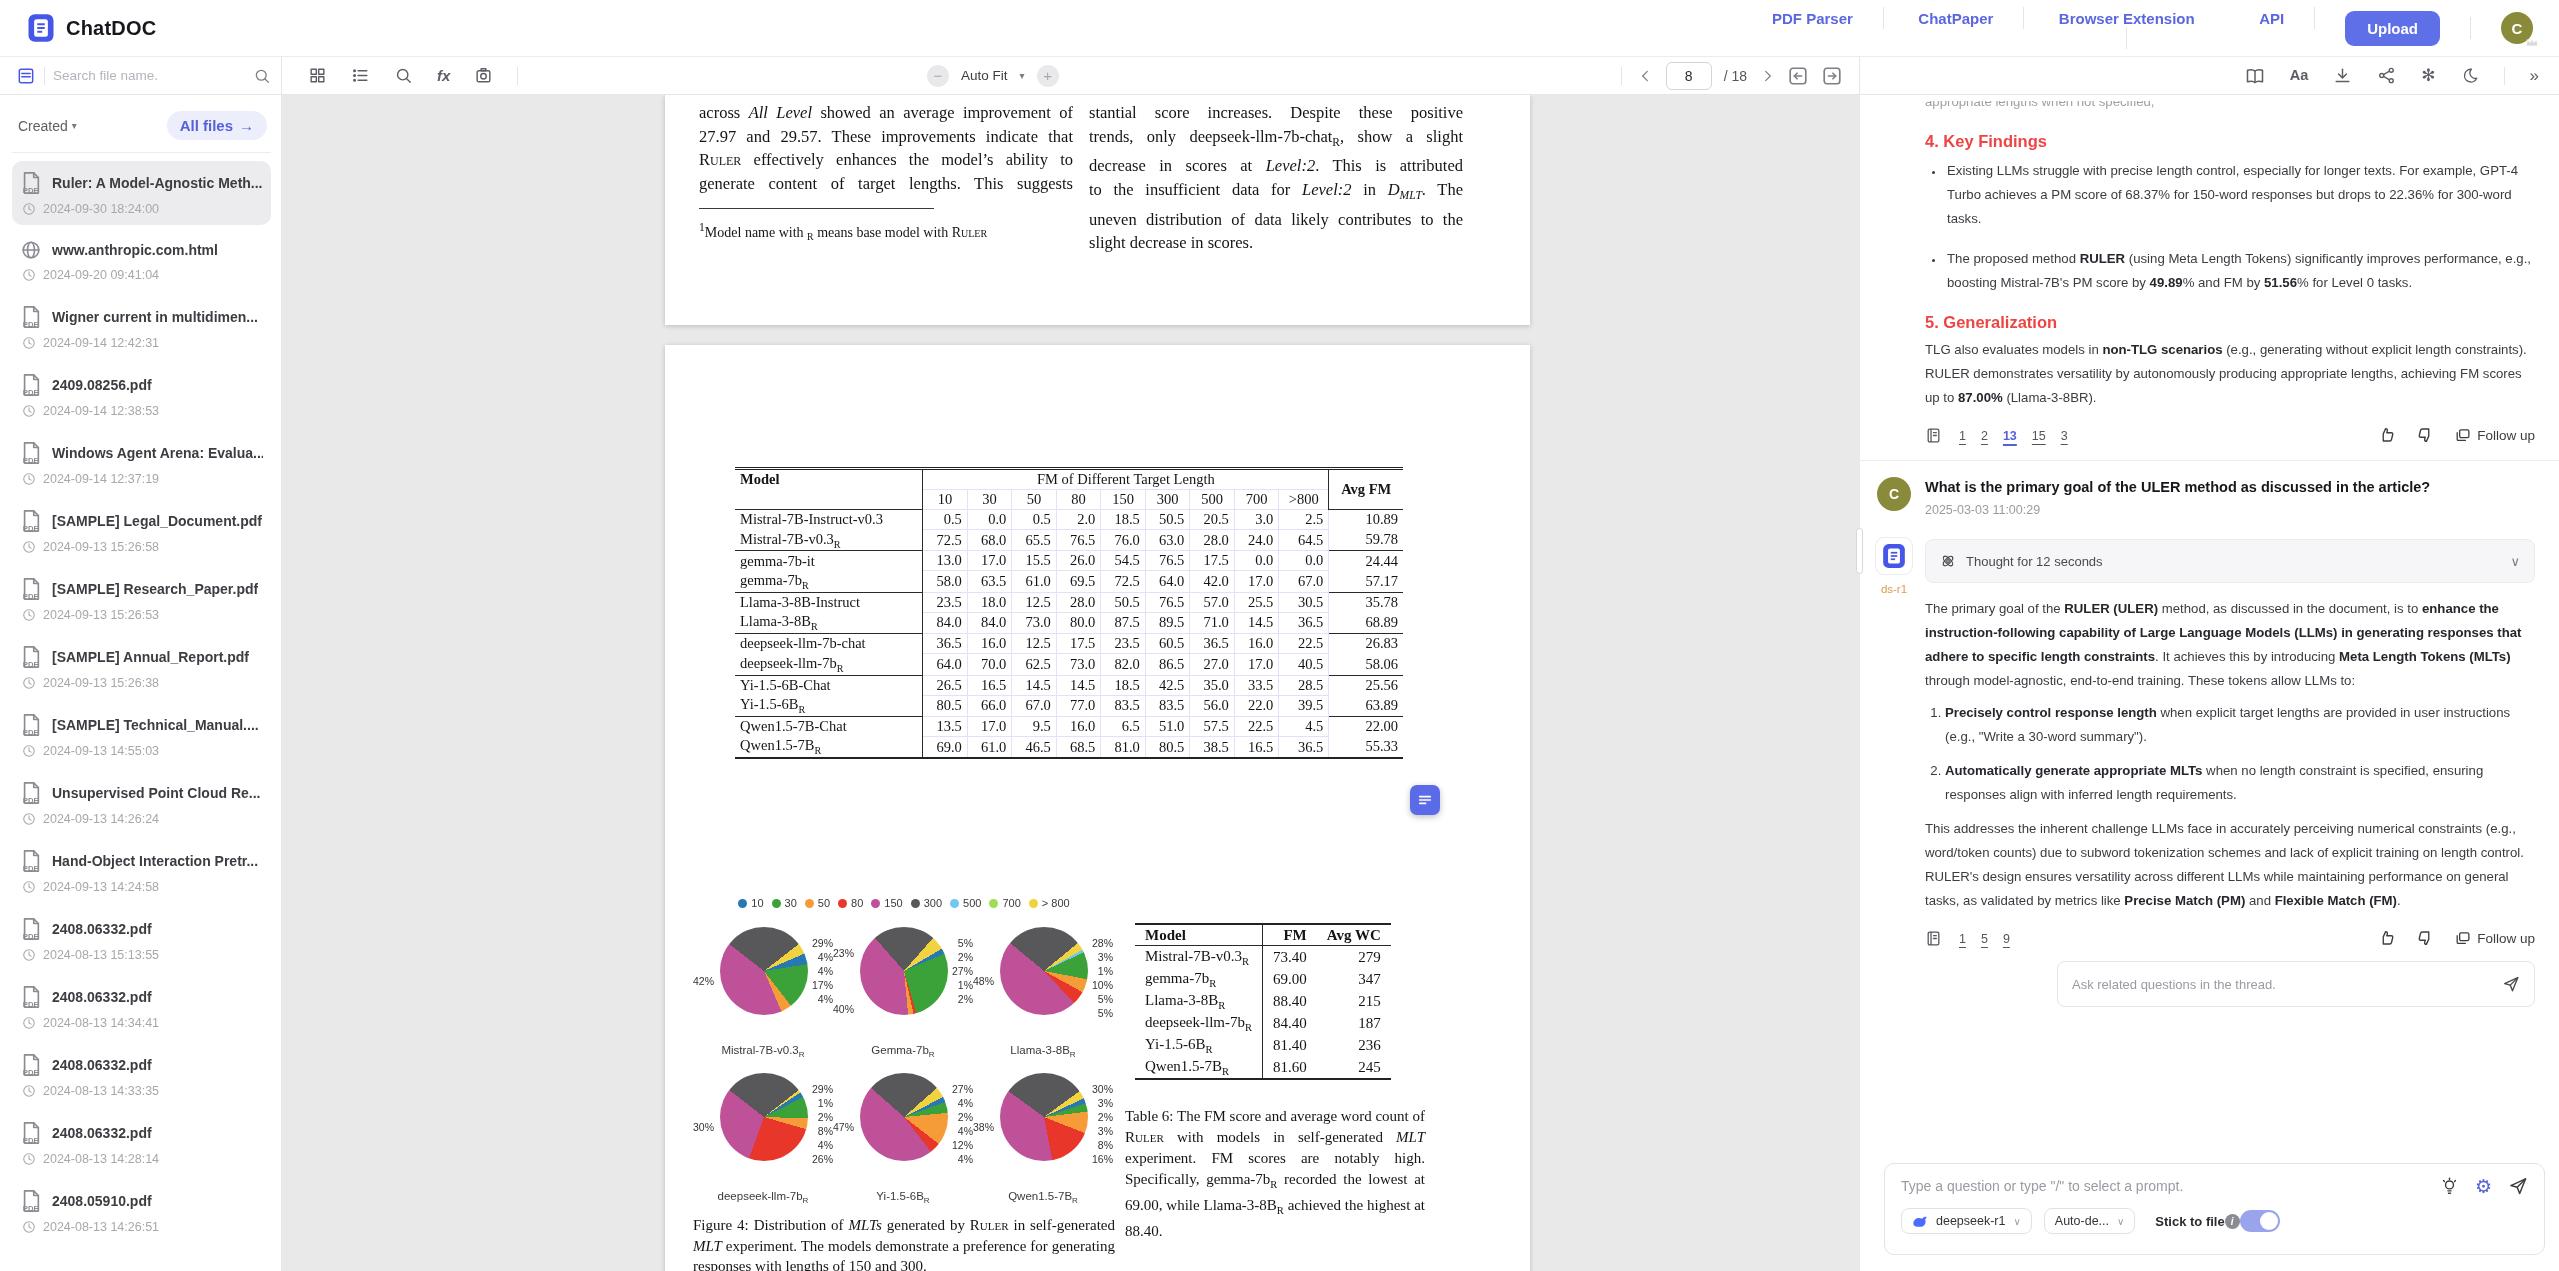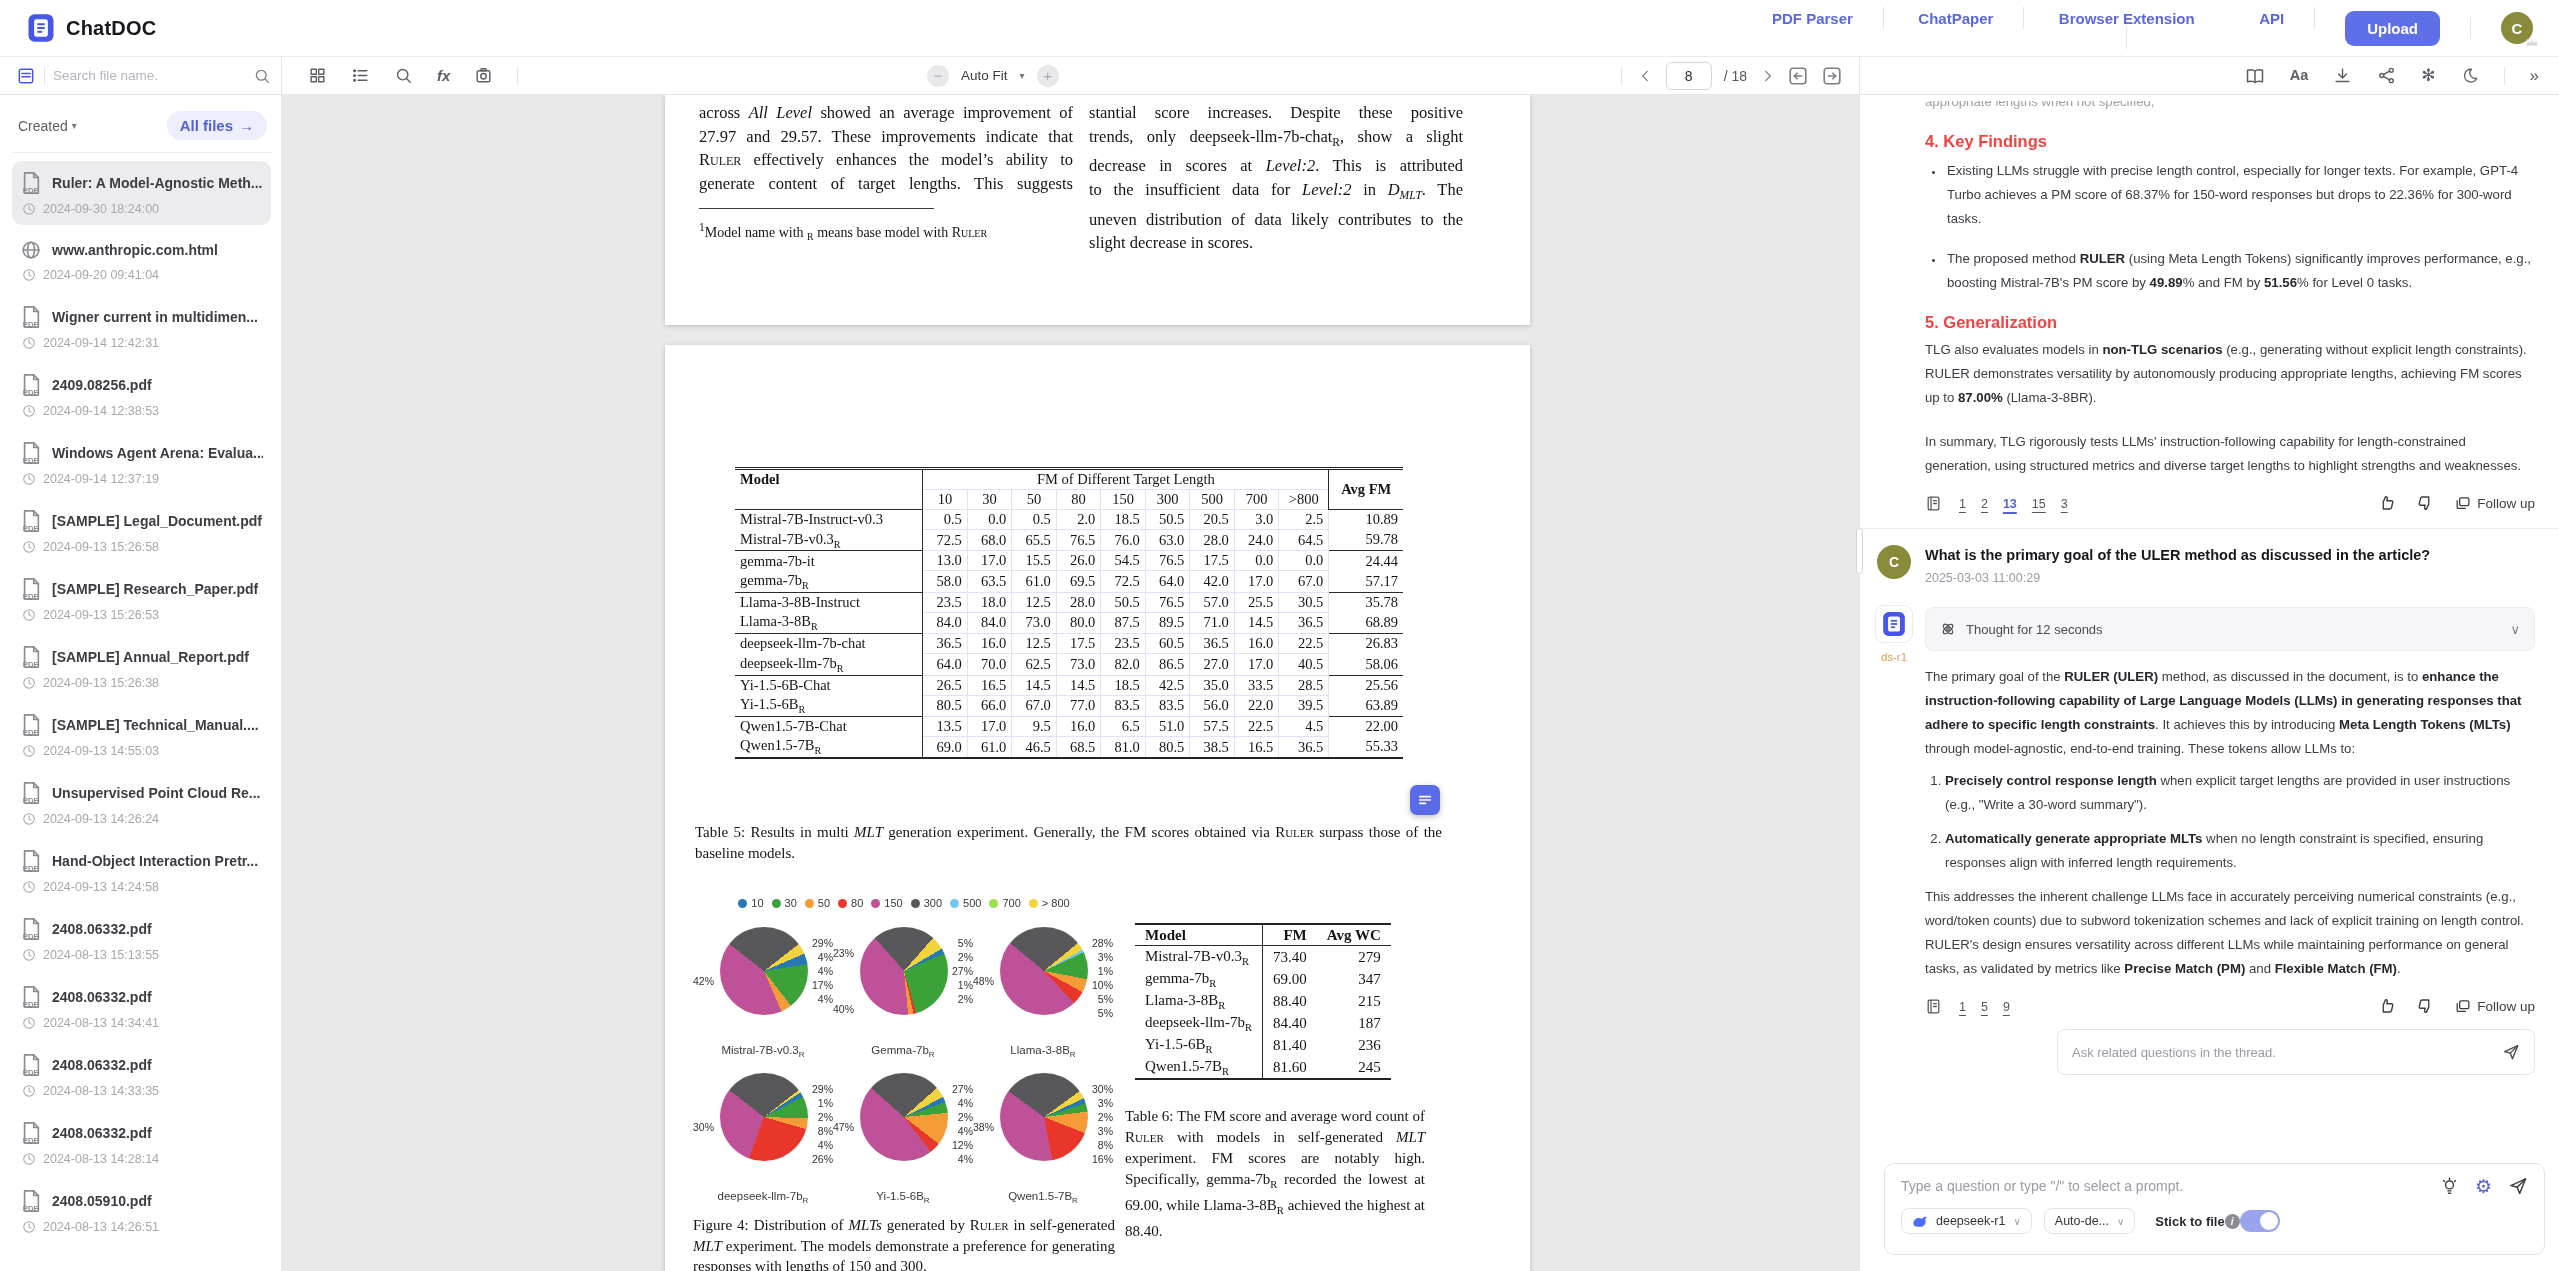--- a/index.html
+++ b/index.html
@@ -970,21 +970,20 @@
                 <td class="num">80.5</td>
                 <td class="num">38.5</td>
                 <td class="num">16.5</td>
                 <td class="num">36.5</td>
                 <td class="avg">55.33</td>
               </tr>
 
           </tbody>
         </table>
       </div>
-      <div class="caption cap5">Table 5:  Results in multi <i>MLT</i> generation experiment. Generally, the FM scores obtained via <span class="sc">Ruler</span> surpass those of the baseline models.</div>
 
       <div class="fig-left">
         <div class="legend">
 
             <span class="lg-item">
               <span class="lg-dot" style="background: rgb(39, 120, 181);"></span>
               <span>10</span>
             </span>
 
             <span class="lg-item">
@@ -1199,21 +1198,20 @@
 
       <div class="c-head">4. Key Findings</div>
       <ul class="findings c-body">
         <li>Existing LLMs struggle with precise length control, especially for longer texts. For example, GPT-4 Turbo achieves a PM score of 68.37% for 150-word responses but drops to 22.36% for 300-word tasks.</li>
           <li>The proposed method <b>RULER</b> (using Meta Length Tokens) significantly improves performance, e.g., boosting Mistral-7B's PM score by <b>49.89</b>% and FM by <b>51.56</b>% for Level 0 tasks.</li>
       </ul>
 
       <div class="c-head">5. Generalization</div>
       <div class="gen c-body">
         <p>TLG also evaluates models in <b>non-TLG scenarios</b> (e.g., generating without explicit length constraints). RULER demonstrates versatility by autonomously producing appropriate lengths, achieving FM scores up to <b>87.00%</b> (Llama-3-8BR).</p>
-          <p>In summary, TLG rigorously tests LLMs' instruction-following capability for length-constrained generation, using structured metrics and diverse target lengths to highlight strengths and weaknesses.</p>
       </div>
 
       <div class="cite-row">
         <div class="cite-pages">
           <span>
               <svg class="i" width="17" height="17" viewBox="0 0 24 24">
                 <rect x="4.5" y="3" width="15" height="18" rx="2"></rect>
                 <line x1="8.5" y1="3.5" x2="8.5" y2="20.5"></line>
                 <line x1="12" y1="8" x2="16" y2="8"></line>
                 <line x1="12" y1="12" x2="16" y2="12"></line>

